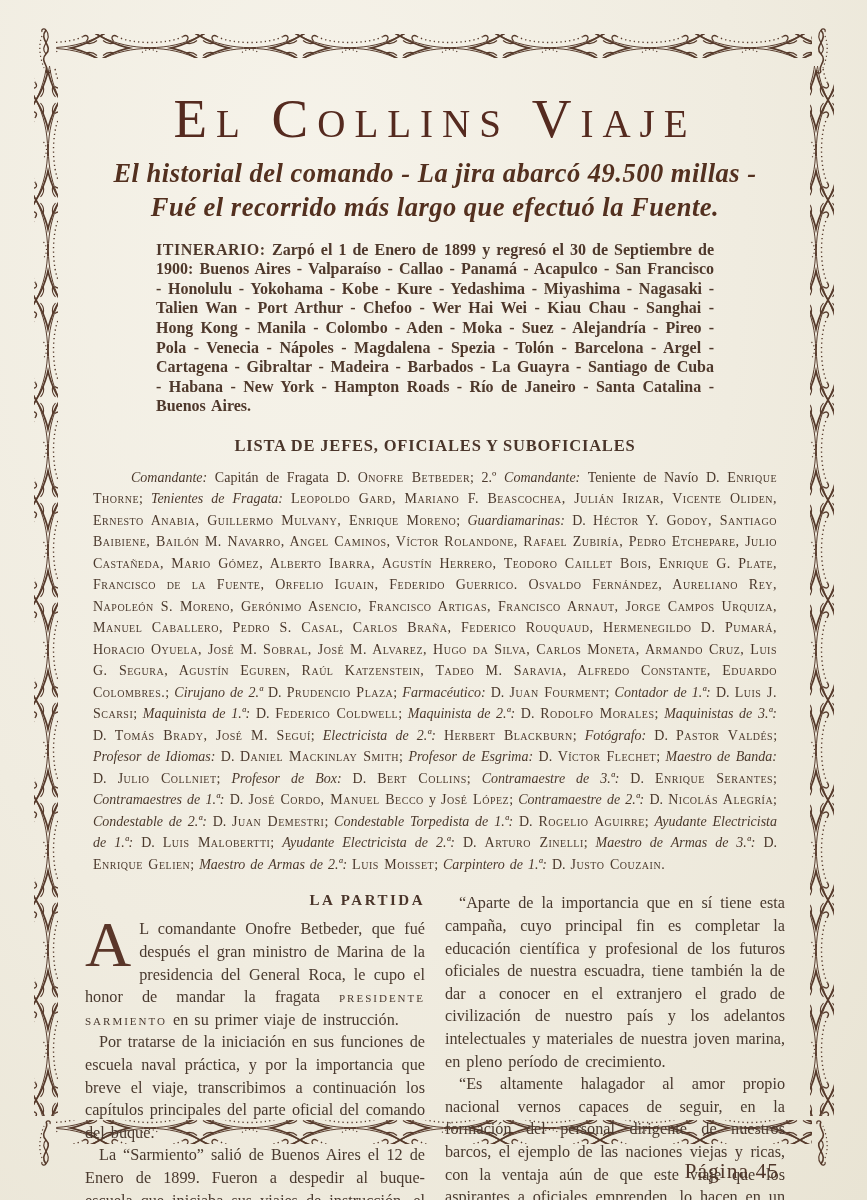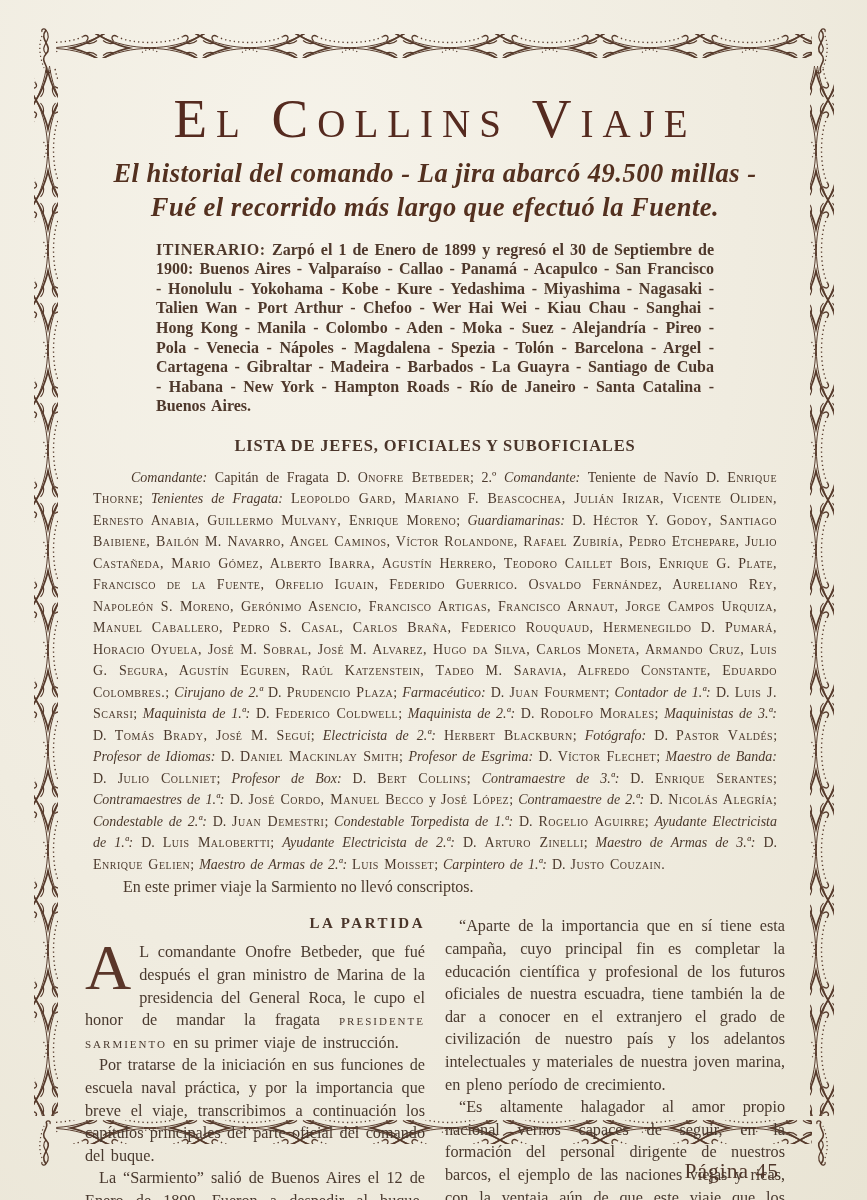--- a/index.html
+++ b/index.html
@@ -106,21 +106,20 @@
   <h1>El Collins Viaje</h1>
   <div class="subtitle">
     <div>El historial del comando - La jira abarcó 49.500 millas -</div>
     <div>Fué el recorrido más largo que efectuó la Fuente.</div>
   </div>
 
   <p class="itinerary"><span class="itin-label">ITINERARIO: </span><span>Zarpó el 1 de Enero de 1899 y regresó el 30 de Septiembre de 1900: Buenos Aires - Valparaíso - Callao - Panamá - Acapulco - San Francisco - Honolulu - Yokohama - Kobe - Kure - Yedashima - Miyashima - Nagasaki - Talien Wan - Port Arthur - Chefoo - Wer Hai Wei - Kiau Chau - Sanghai - Hong Kong - Manila - Colombo - Aden - Moka - Suez - Alejandría - Pireo - Pola - Venecia - Nápoles - Magdalena - Spezia - Tolón - Barcelona - Argel - Cartagena - Gibraltar - Madeira - Barbados - La Guayra - Santiago de Cuba - Habana - New York - Hampton Roads - Río de Janeiro - Santa Catalina - Buenos Aires.</span></p>
 
   <h2>LISTA DE JEFES, OFICIALES Y SUBOFICIALES</h2>
   <p class="roster"><span class="seg seg-i">Comandante:</span><span class="seg seg-n"> Capitán de Fragata D. </span><span class="seg seg-sc">Onofre Betbeder</span><span class="seg seg-n">; 2.º </span><span class="seg seg-i">Comandante:</span><span class="seg seg-n"> Teniente de Navío D. </span><span class="seg seg-sc">Enrique Thorne</span><span class="seg seg-n">; </span><span class="seg seg-i">Tenientes de Fragata:</span><span class="seg seg-n"> </span><span class="seg seg-sc">Leopoldo Gard, Mariano F. Beascochea, Julián Irizar, Vicente Oliden, Ernesto Anabia, Guillermo Mulvany, Enrique Moreno</span><span class="seg seg-n">; </span><span class="seg seg-i">Guardiamarinas:</span><span class="seg seg-n"> D. </span><span class="seg seg-sc">Héctor Y. Godoy, Santiago Baibiene, Bailón M. Navarro, Angel Caminos, Víctor Rolandone, Rafael Zubiría, Pedro Etchepare, Julio Castañeda, Mario Gómez, Alberto Ibarra, Agustín Herrero, Teodoro Caillet Bois, Enrique G. Plate, Francisco de la Fuente, Orfelio Iguain, Federido Guerrico. Osvaldo Fernández, Aureliano Rey, Napoleón S. Moreno, Gerónimo Asencio, Francisco Artigas, Francisco Arnaut, Jorge Campos Urquiza, Manuel Caballero, Pedro S. Casal, Carlos Braña, Federico Rouquaud, Hermenegildo D. Pumará, Horacio Oyuela, José M. Sobral, José M. Alvarez, Hugo da Silva, Carlos Moneta, Armando Cruz, Luis G. Segura, Agustín Eguren, Raúl Katzenstein, Tadeo M. Saravia, Alfredo Constante, Eduardo Colombres.</span><span class="seg seg-n">; </span><span class="seg seg-i">Cirujano de 2.ª</span><span class="seg seg-n"> D. </span><span class="seg seg-sc">Prudencio Plaza</span><span class="seg seg-n">; </span><span class="seg seg-i">Farmacéutico:</span><span class="seg seg-n"> D. </span><span class="seg seg-sc">Juan Fourment</span><span class="seg seg-n">; </span><span class="seg seg-i">Contador de 1.ª:</span><span class="seg seg-n"> D. </span><span class="seg seg-sc">Luis J. Scarsi</span><span class="seg seg-n">; </span><span class="seg seg-i">Maquinista de 1.ª:</span><span class="seg seg-n"> D. </span><span class="seg seg-sc">Federico Coldwell</span><span class="seg seg-n">; </span><span class="seg seg-i">Maquinista de 2.ª:</span><span class="seg seg-n"> D. </span><span class="seg seg-sc">Rodolfo Morales</span><span class="seg seg-n">; </span><span class="seg seg-i">Maquinistas de 3.ª:</span><span class="seg seg-n"> D. </span><span class="seg seg-sc">Tomás Brady, José M. Seguí</span><span class="seg seg-n">; </span><span class="seg seg-i">Electricista de 2.ª:</span><span class="seg seg-n"> </span><span class="seg seg-sc">Herbert Blackburn</span><span class="seg seg-n">; </span><span class="seg seg-i">Fotógrafo:</span><span class="seg seg-n"> D. </span><span class="seg seg-sc">Pastor Valdés</span><span class="seg seg-n">; </span><span class="seg seg-i">Profesor de Idiomas:</span><span class="seg seg-n"> D. </span><span class="seg seg-sc">Daniel Mackinlay Smith</span><span class="seg seg-n">; </span><span class="seg seg-i">Profesor de Esgrima:</span><span class="seg seg-n"> D. </span><span class="seg seg-sc">Víctor Flechet</span><span class="seg seg-n">; </span><span class="seg seg-i">Maestro de Banda:</span><span class="seg seg-n"> D. </span><span class="seg seg-sc">Julio Collniet</span><span class="seg seg-n">; </span><span class="seg seg-i">Profesor de Box:</span><span class="seg seg-n"> D. </span><span class="seg seg-sc">Bert Collins</span><span class="seg seg-n">; </span><span class="seg seg-i">Contramaestre de 3.ª:</span><span class="seg seg-n"> D. </span><span class="seg seg-sc">Enrique Serantes</span><span class="seg seg-n">; </span><span class="seg seg-i">Contramaestres de 1.ª:</span><span class="seg seg-n"> D. </span><span class="seg seg-sc">José Cordo, Manuel Becco</span><span class="seg seg-n"> y </span><span class="seg seg-sc">José López</span><span class="seg seg-n">; </span><span class="seg seg-i">Contramaestre de 2.ª:</span><span class="seg seg-n"> D. </span><span class="seg seg-sc">Nicolás Alegría</span><span class="seg seg-n">; </span><span class="seg seg-i">Condestable de 2.ª:</span><span class="seg seg-n"> D. </span><span class="seg seg-sc">Juan Demestri</span><span class="seg seg-n">; </span><span class="seg seg-i">Condestable Torpedista de 1.ª:</span><span class="seg seg-n"> D. </span><span class="seg seg-sc">Rogelio Aguirre</span><span class="seg seg-n">; </span><span class="seg seg-i">Ayudante Electricista de 1.ª:</span><span class="seg seg-n"> D. </span><span class="seg seg-sc">Luis Malobertti</span><span class="seg seg-n">; </span><span class="seg seg-i">Ayudante Electricista de 2.ª:</span><span class="seg seg-n"> D. </span><span class="seg seg-sc">Arturo Zinelli</span><span class="seg seg-n">; </span><span class="seg seg-i">Maestro de Armas de 3.ª:</span><span class="seg seg-n"> D. </span><span class="seg seg-sc">Enrique Gelien</span><span class="seg seg-n">; </span><span class="seg seg-i">Maestro de Armas de 2.ª:</span><span class="seg seg-n"> </span><span class="seg seg-sc">Luis Moisset</span><span class="seg seg-n">; </span><span class="seg seg-i">Carpintero de 1.ª:</span><span class="seg seg-n"> D. </span><span class="seg seg-sc">Justo Couzain</span><span class="seg seg-n">.</span></p>
-  <p class="roster-note">En este primer viaje la Sarmiento no llevó conscriptos.</p>
 
   <div class="columns">
     <section class="col">
       <h3>LA PARTIDA</h3>
       <p class="dropcap-para"><span class="dropcap">A</span><span><span class="seg seg-n">L comandante Onofre Betbeder, que fué después el gran ministro de Marina de la presidencia del General Roca, le cupo el honor de mandar la fragata </span><span class="seg seg-sp">presidente sarmiento</span><span class="seg seg-n"> en su primer viaje de instrucción.</span></span></p>
       <p>Por tratarse de la iniciación en sus funciones de escuela naval práctica, y por la importancia que breve el viaje, transcribimos a continuación los capítulos principales del parte oficial del comando del buque.</p>
       <p>La “Sarmiento” salió de Buenos Aires el 12 de Enero de 1899. Fueron a despedir al buque-escuela que iniciaba sus viajes de instrucción, el Presidente de la República, General Julio A. Roca, los ministros nacionales, y altos funcionarios de la Armada. Después de una breve alocución del general Roca, la tripulación formada en cubierta escuchó la lectura de la siguiente proclama del ministro de Marina:</p>
 
     </section>
     <section class="col">

